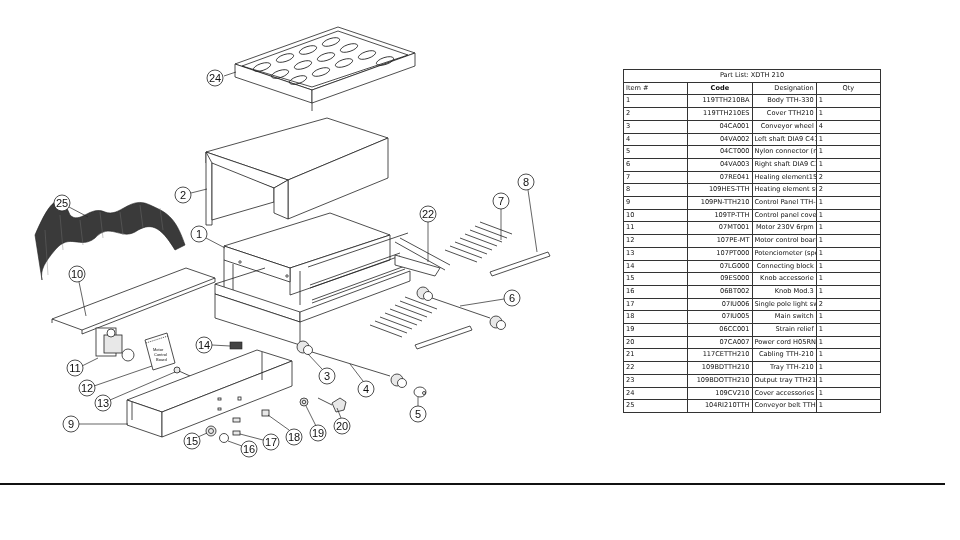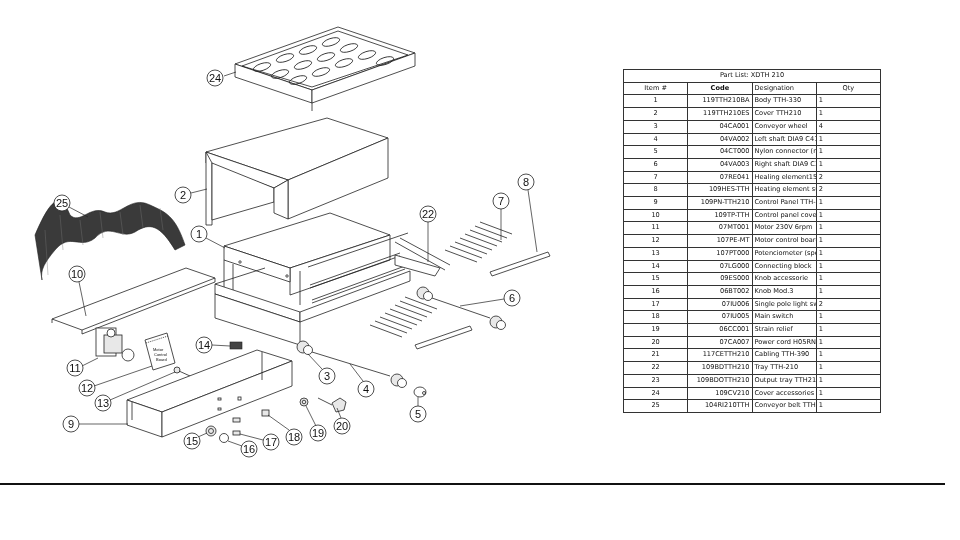--- a/index.html
+++ b/index.html
@@ -8,23 +8,23 @@
   #diagram text { font-family:"Liberation Sans", sans-serif; font-size:11px; fill:#111; }
   .ln { stroke:#222; stroke-width:0.8; fill:none; }
   .lnw { stroke:#222; stroke-width:0.8; fill:#fff; }
   .lng { stroke:#222; stroke-width:0.8; fill:#e8e8e8; }
   .callout circle { fill:#fff; stroke:#222; stroke-width:0.8; }
   .callout line { stroke:#222; stroke-width:0.7; }
 
   #parts-table { position:absolute; left:623px; top:69px; width:258px; border-collapse:collapse; table-layout:fixed; font-family:"DejaVu Sans", sans-serif; font-size:6.6px; color:#111; }
   #parts-table td, #parts-table th { border:0.8px solid #333; height:11.7px; padding:0 2px; line-height:11.7px; white-space:nowrap; overflow:hidden; font-weight:normal; }
   #parts-table .title-cell { text-align:center; }
-  #parts-table .c-item { width:25px; text-align:center; }
+  #parts-table .c-item { width:25px; text-align:left; }
   #parts-table .c-code { width:60px; text-align:right; }
-  #parts-table .c-desig { width:134px; text-align:left; }
+  #parts-table .c-desig { width:134px; text-align:right; }
   #parts-table .c-qty { width:15px; }
   #parts-table th.c-code { text-align:center;font-weight:bold; }
 
   #bottom-rule { position:absolute; left:0; top:483px; width:945px; height:2px; background:#111; }
 </style>
 </head>
 <body>
 
 <svg id="diagram" viewBox="0 0 960 540" xmlns="http://www.w3.org/2000/svg">
 
@@ -443,21 +443,21 @@
       </tr>
       <tr>
         <td class="c-item">20</td>
         <td class="c-code">07CA007</td>
         <td class="c-desig">Power cord H05RN 3x1,5</td>
         <td class="c-qty">1</td>
       </tr>
       <tr>
         <td class="c-item">21</td>
         <td class="c-code">117CETTH210</td>
-        <td class="c-desig">Cabling TTH-390</td>
+        <td class="c-desig">Cabling TTH-210</td>
         <td class="c-qty">1</td>
       </tr>
       <tr>
         <td class="c-item">22</td>
         <td class="c-code">109BDTTH210</td>
         <td class="c-desig">Tray TTH-210</td>
         <td class="c-qty">1</td>
       </tr>
       <tr>
         <td class="c-item">23</td>

